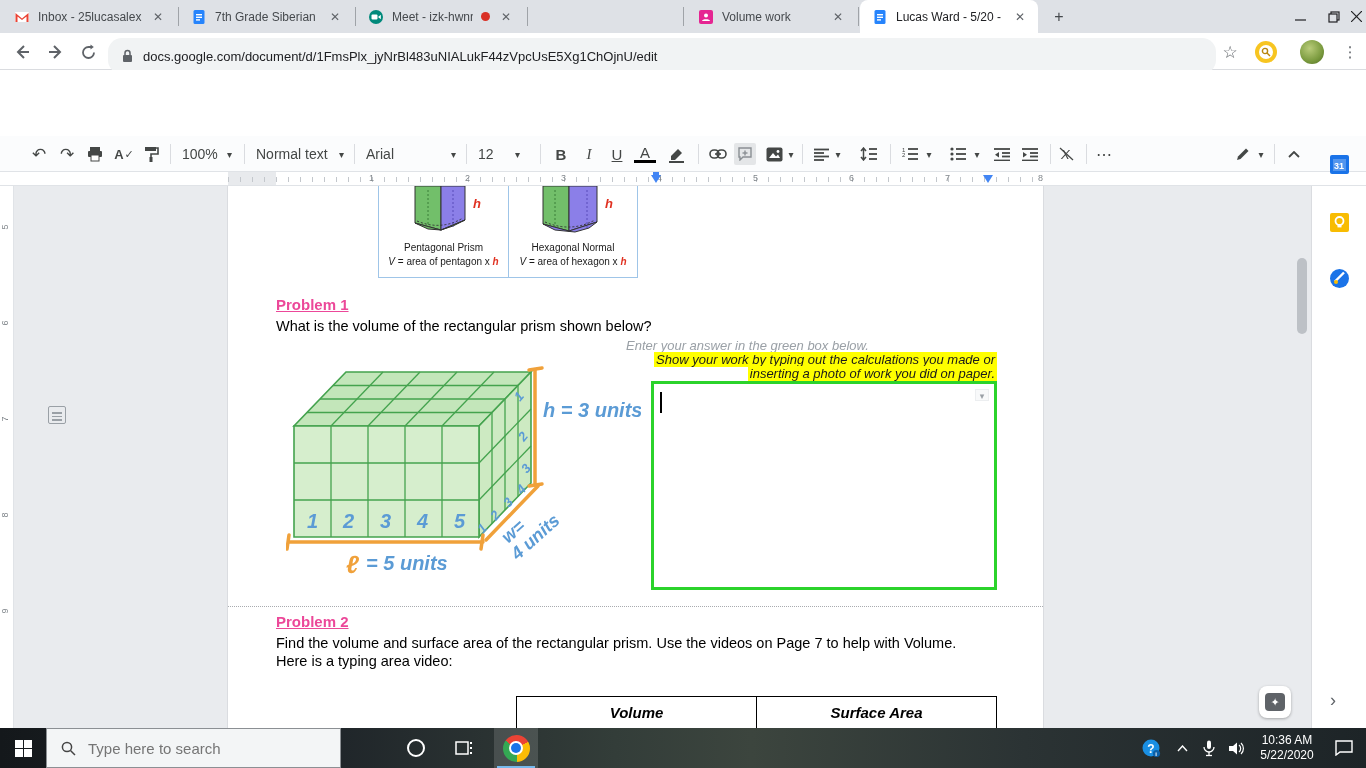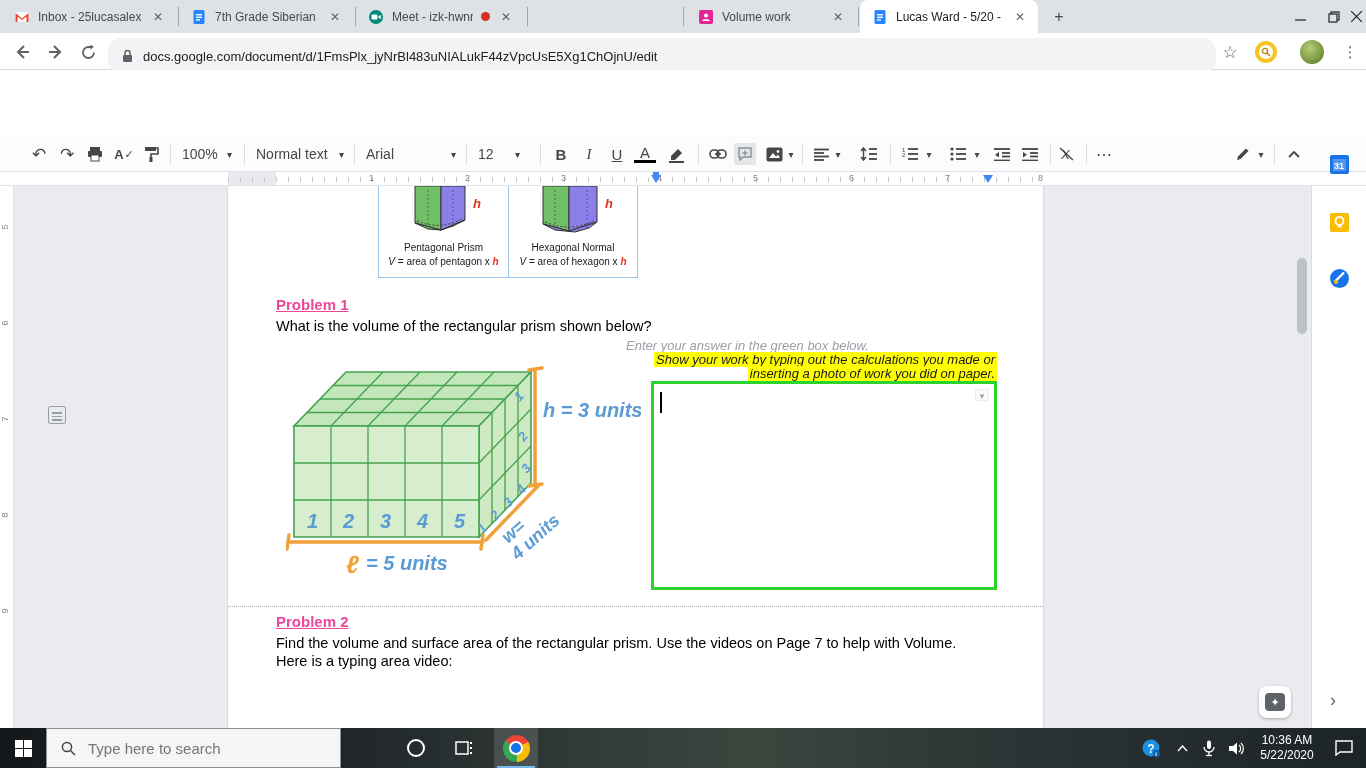--- a/index.html
+++ b/index.html
@@ -565,20 +565,24 @@
             <text x="0" y="0" font-size="18">w=</text>
             <text x="-4" y="19" font-size="18">4 units</text>
           </g>
         </g>
       </svg>
 
       <div id="p2divider"></div>
       <div class="doc-h" style="left:48px;top:427px">Problem 2</div>
       <div class="doc-t" style="left:48px;top:449px">Find the volume and surface area of the rectangular prism. Use the videos on Page 7 to help with Volume.</div>
       <div class="doc-t" style="left:48px;top:467px">Here is a typing area video:</div>
+      <div id="vtable">
+        <div class="vcell" style="width:241px">Volume</div>
+        <div class="vcell" style="width:240px">Surface Area</div>
+      </div>
     </div>
 
     <div id="outlineic">
         <div></div>
         <div></div>
         <div></div>
       </div>
   </div>
 
   <div id="sidepanel" class="abs">

